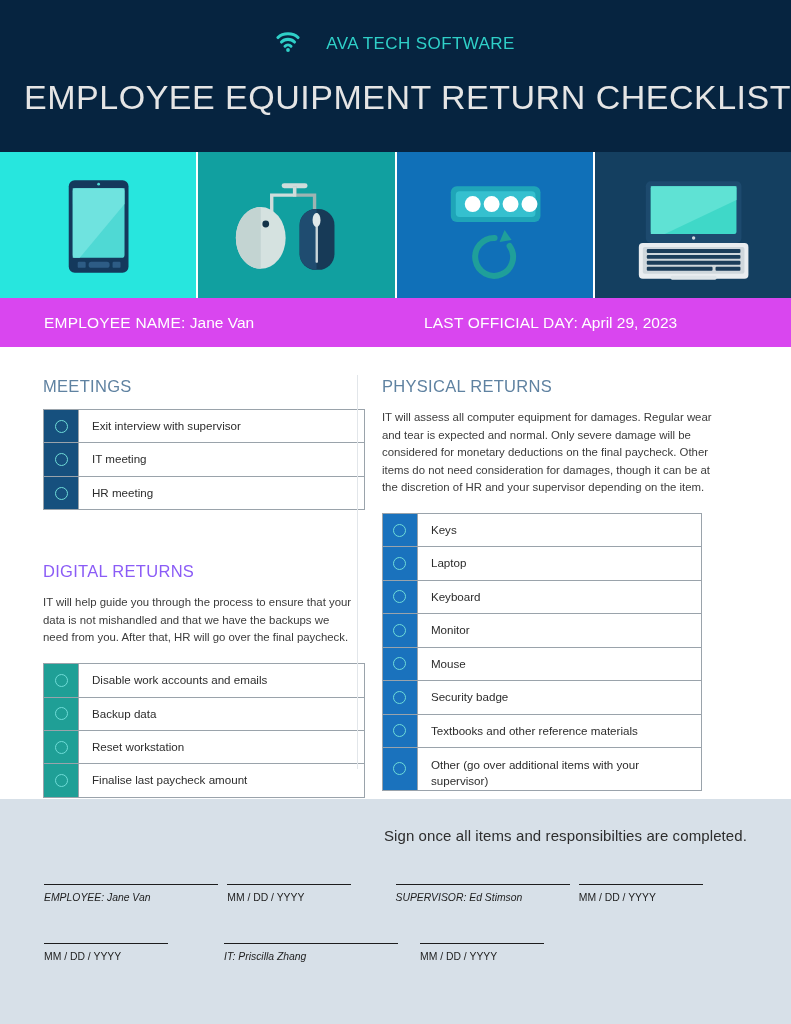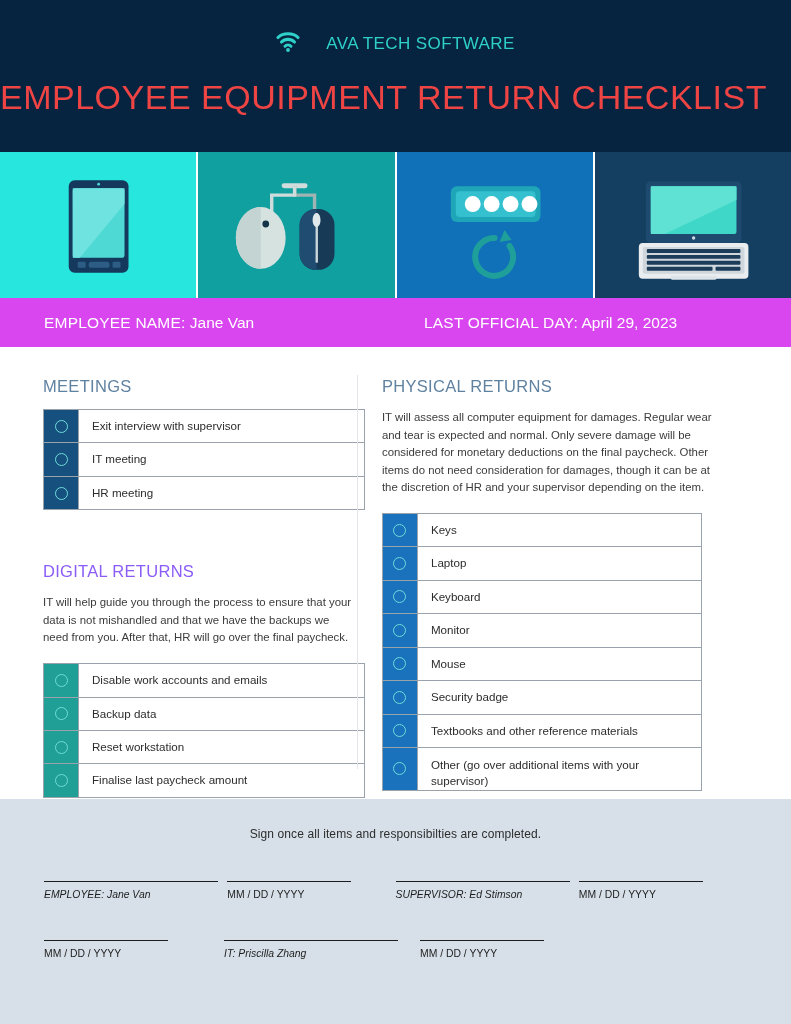--- a/index.html
+++ b/index.html
@@ -30,22 +30,22 @@
     padding-top: 32px;
   }
   .brand-name {
     color: #2fd0c8;
     font-size: 17px;
     letter-spacing: 0.4px;
     font-weight: 400;
   }
   .wifi-icon { display: block; }
   .doc-title {
-    color: #ef4444;
-    text-align: left;
+    color: #e5e5e5;
+    text-align: right;
     font-size: 34px;
     letter-spacing: 0.5px;
     font-weight: 400;
     margin-top: 22px;
   }
 
   
   .strip {
     display: flex;
     height: 146px;
@@ -169,22 +169,22 @@
   
   .footer {
     background: #d7e0e8;
     width: 791px;
     height: 225px;
     box-sizing: border-box;
     padding: 28px 44px 0 44px;
     position: relative;
   }
   .sign-note {
-    text-align: center;
-    font-size: 12px;
+    text-align: right;
+    font-size: 15px;
     color: #2d2d2d;
     letter-spacing: 0.1px;
   }
   .sign-grid {
     display: flex;
     margin-top: 40px;
   }
   .sign-grid.row2 { margin-top: 40px; }
   .sign-cell { }
   .sign-cell.w-name { width: 196px; font-style: italic; }

